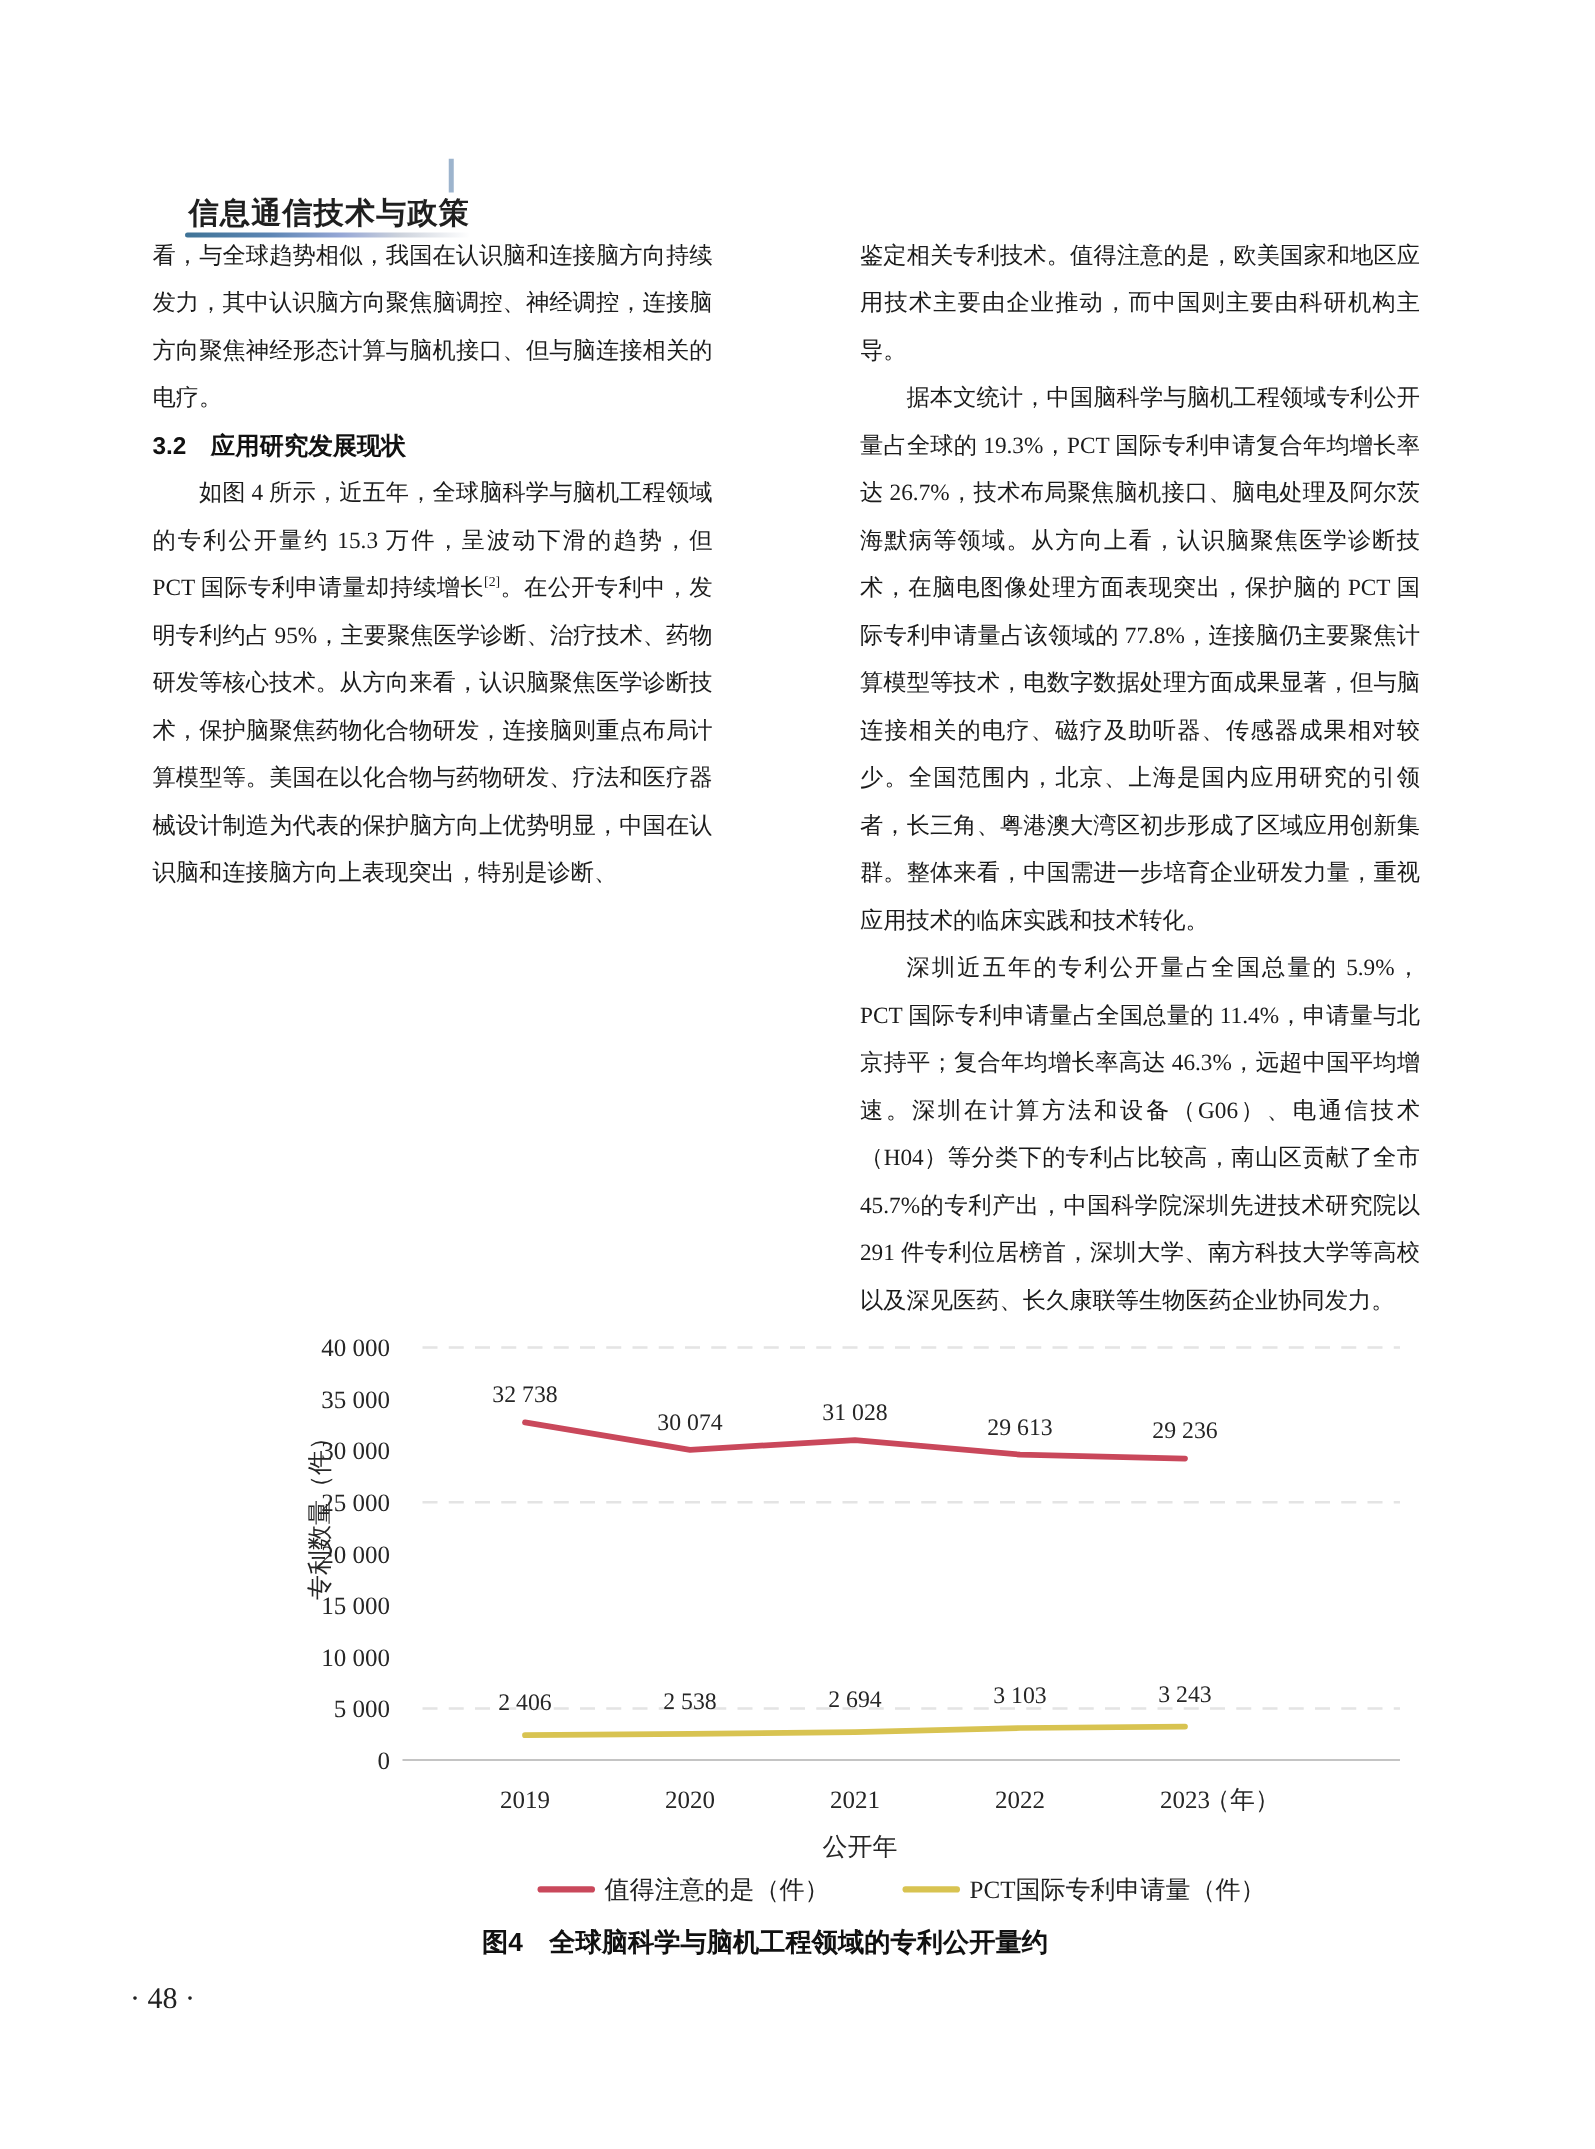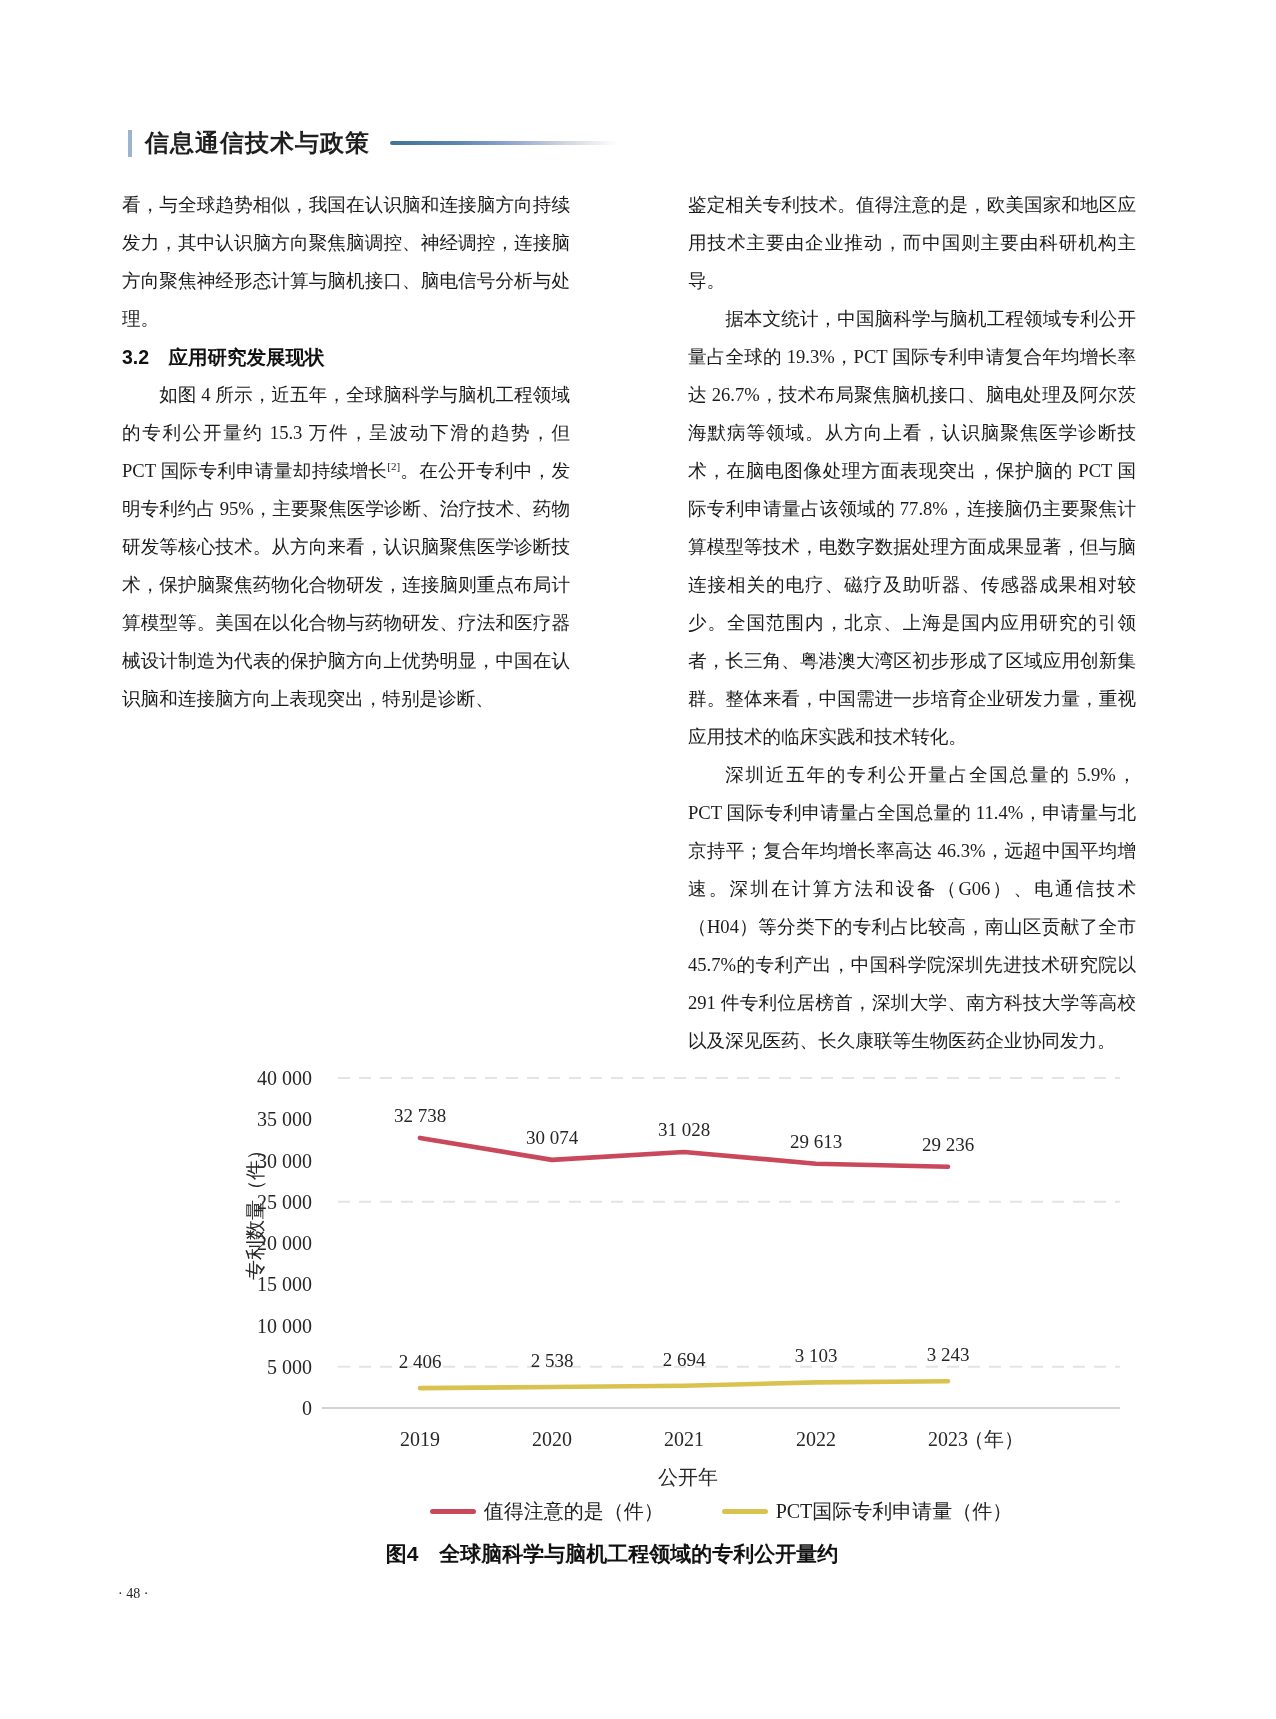--- a/index.html
+++ b/index.html
@@ -2,21 +2,21 @@
 <html><head>
 <meta charset="utf-8">
 <style>
   html,body { margin:0; padding:0; background:#e9e9e9; }
   .page {
     position:relative; width:1276px; height:1719px; margin:0 auto;
     background:#ffffff; overflow:hidden;
     font-family:"Liberation Serif","DejaVu Serif",serif; color:#1a1a1a;
   }
   
-  .running-head { position:absolute; left:128px; top:127px; display:flex; align-items:center; }
+  .running-head { position:absolute; left:128px; top:127px; display:flex; align-items:flex-end;flex-direction:column; }
   .head-bar { width:4px; height:27px; background:#9db4cd; margin-right:13px; }
   .head-title { font-family:"Liberation Sans","DejaVu Sans",sans-serif; font-weight:bold;
     font-size:24px; color:#1f1f1f; letter-spacing:1px; }
   .head-rule { width:228px; height:4px; margin-left:20px; border-radius:2px;
     background:linear-gradient(to right,#3f7396 0%,#5d86b4 30%,#97a8d6 55%,#ccd2dc 75%,rgba(255,255,255,0) 100%); }
   
   .col { position:absolute; top:186px; width:448px; font-size:18.6px; line-height:38px;
     text-align:justify; color:#1b1b1b; }
   .col-left  { left:122px; }
   .col-right { left:688px; }
@@ -29,35 +29,35 @@
   .chart-svg { position:absolute; left:0; top:960px; }
   .chart-legend { position:absolute; left:322px; top:1498px; width:798px;
     display:flex; justify-content:center; gap:58px; align-items:center; }
   .legend-item { display:flex; align-items:center; gap:8px; }
   .legend-swatch { width:46px; height:5px; border-radius:3px; display:inline-block; }
   .legend-label { font-size:20px; color:#222; }
   .fig-caption { position:absolute; left:122px; top:1540px; width:980px; text-align:center;
     font-family:"Liberation Sans","DejaVu Sans",sans-serif; font-weight:bold;
     font-size:21px; color:#111; }
   
-  .page-number { position:absolute; left:118px; top:1586px; font-size:14px; color:#222; }
+  .page-number { position:absolute; left:104px; top:1586px; font-size:24px; color:#222; }
 </style>
 </head>
 <body>
 
 <div class="page">
 
   <div class="running-head">
     <span class="head-bar"></span>
     <span class="head-title">信息通信技术与政策</span>
     <span class="head-rule"></span>
   </div>
 
   <div class="col col-left" id="col-left">
-      <p><span>看，与全球趋势相似，我国在认识脑和连接脑方向持续发力，其中认识脑方向聚焦脑调控、神经调控，连接脑方向聚焦神经形态计算与脑机接口、脑电信号分析与处理。</span></p>
+      <p><span>看，与全球趋势相似，我国在认识脑和连接脑方向持续发力，其中认识脑方向聚焦脑调控、神经调控，连接脑方向聚焦神经形态计算与脑机接口、但与脑连接相关的电疗。</span></p>
       <h3><span>3.2　应用研究发展现状</span></h3>
       <p class="indent"><span>如图 4 所示，近五年，全球脑科学与脑机工程领域的专利公开量约 15.3 万件，呈波动下滑的趋势，但 PCT 国际专利申请量却持续增长</span><sup>[2]</sup><span>。在公开专利中，发明专利约占 95%，主要聚焦医学诊断、治疗技术、药物研发等核心技术。从方向来看，认识脑聚焦医学诊断技术，保护脑聚焦药物化合物研发，连接脑则重点布局计算模型等。美国在以化合物与药物研发、疗法和医疗器械设计制造为代表的保护脑方向上优势明显，中国在认识脑和连接脑方向上表现突出，特别是诊断、</span></p>
     </div>
   <div class="col col-right" id="col-right">
       <p><span>鉴定相关专利技术。值得注意的是，欧美国家和地区应用技术主要由企业推动，而中国则主要由科研机构主导。</span></p>
       <p class="indent"><span>据本文统计，中国脑科学与脑机工程领域专利公开量占全球的 19.3%，PCT 国际专利申请复合年均增长率达 26.7%，技术布局聚焦脑机接口、脑电处理及阿尔茨海默病等领域。从方向上看，认识脑聚焦医学诊断技术，在脑电图像处理方面表现突出，保护脑的 PCT 国际专利申请量占该领域的 77.8%，连接脑仍主要聚焦计算模型等技术，电数字数据处理方面成果显著，但与脑连接相关的电疗、磁疗及助听器、传感器成果相对较少。全国范围内，北京、上海是国内应用研究的引领者，长三角、粤港澳大湾区初步形成了区域应用创新集群。整体来看，中国需进一步培育企业研发力量，重视应用技术的临床实践和技术转化。</span></p>
       <p class="indent"><span>深圳近五年的专利公开量占全国总量的 5.9%，PCT 国际专利申请量占全国总量的 11.4%，申请量与北京持平；复合年均增长率高达 46.3%，远超中国平均增速。深圳在计算方法和设备（G06）、电通信技术（H04）等分类下的专利占比较高，南山区贡献了全市 45.7%的专利产出，中国科学院深圳先进技术研究院以 291 件专利位居榜首，深圳大学、南方科技大学等高校以及深见医药、长久康联等生物医药企业协同发力。</span></p>
     </div>
 
   <svg class="chart-svg" id="chart-svg" width="1276" height="535" viewBox="0 960 1276 535">

